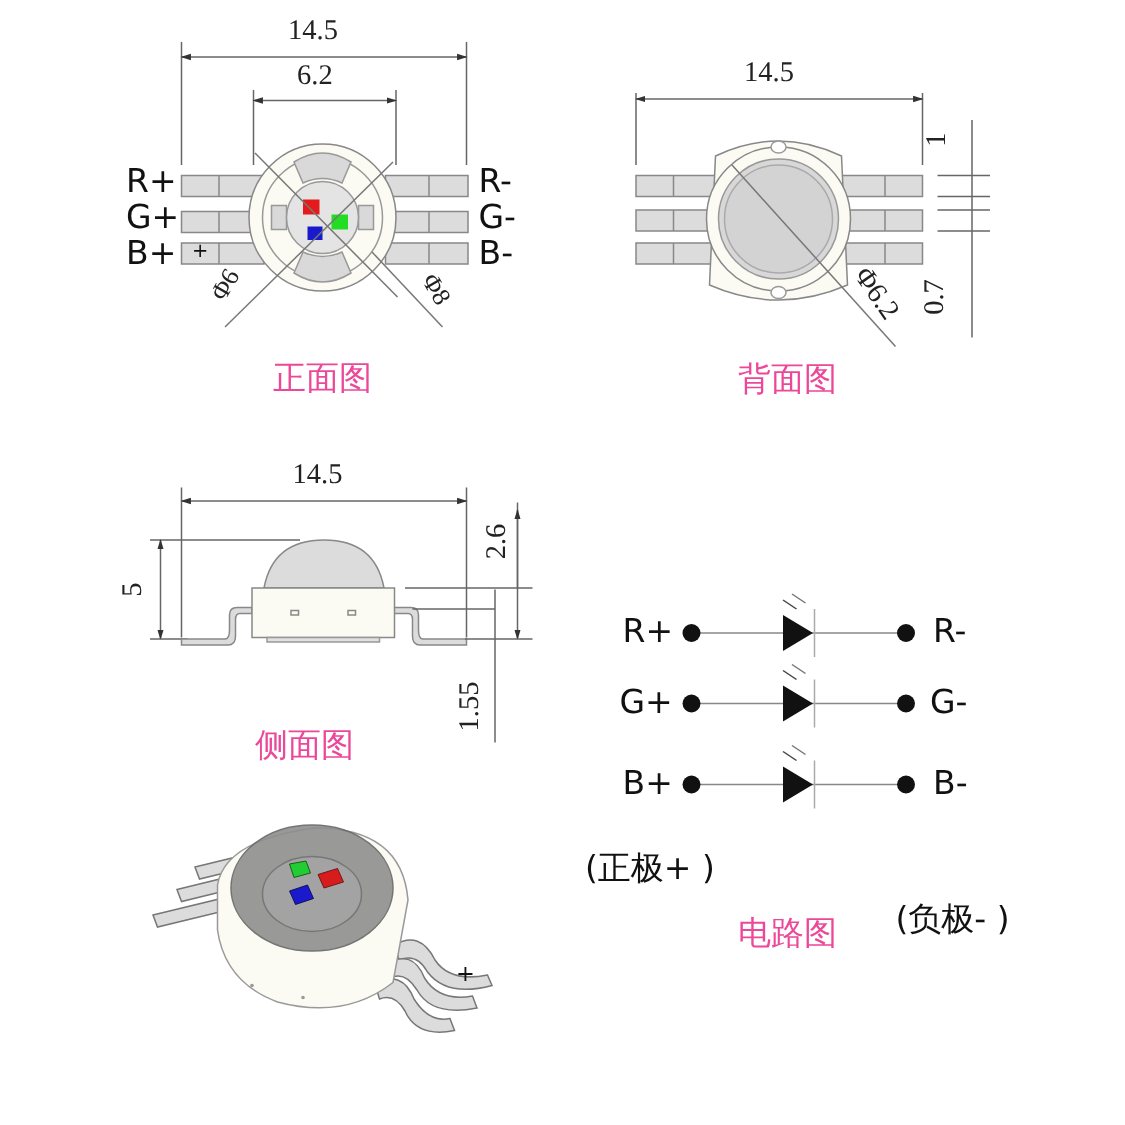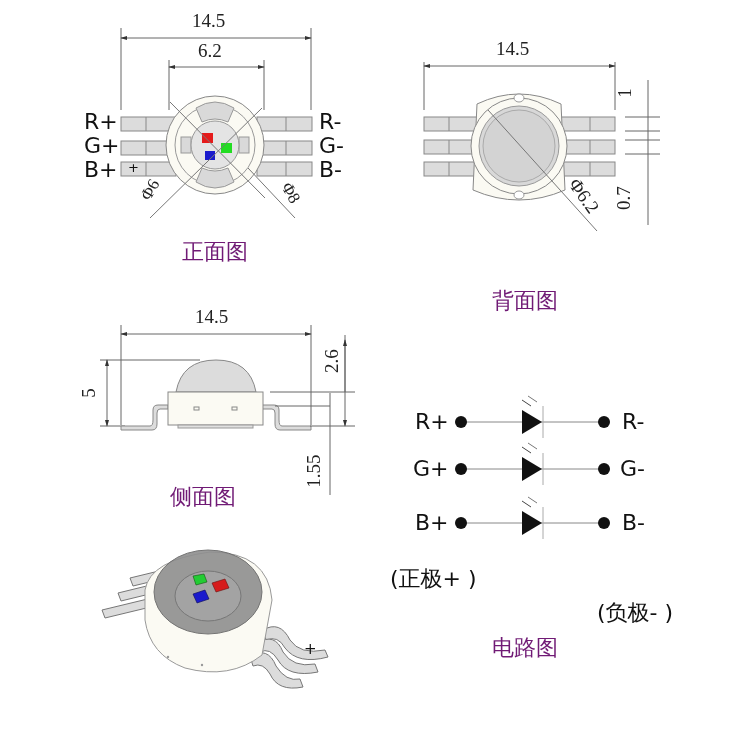--- a/index.html
+++ b/index.html
@@ -1,19 +1,19 @@
 <!DOCTYPE html>
 <html><head>
 <meta charset="utf-8">
 <style>
   html, body { margin: 0; padding: 0; background: #ffffff; }
   body { width: 750px; height: 750px; position: relative; overflow: hidden;
          font-family: "DejaVu Sans", sans-serif; color: #111; }
   .abs { position: absolute; }
-  .caption { font-size: 22px; color: #701a75; white-space: nowrap; }
+  .caption { font-size: 22px; color: #ec4899; white-space: nowrap; }
   .dim { font-family: "Liberation Serif", "DejaVu Serif", serif; font-size: 19px; color: #222; white-space: nowrap; }
   .pin { font-family: "DejaVu Sans", sans-serif; font-size: 22px; color: #111; white-space: nowrap; }
   .rot { transform-origin: center center; }
   svg { position: absolute; left: 0; top: 0; }
 </style>
 </head>
 <body>
 
 <svg width="750" height="750" viewBox="0 0 750 750">
   <defs>
@@ -194,32 +194,32 @@
 <div class="abs pin" style="left:319px; top:157px;">B-</div>
 <div class="abs" style="left:128px; top:160px; font-size:13px;">+</div>
 <div class="abs dim rot" style="left:140px; top:180px; font-size:17px; transform:rotate(-60deg);">Φ6</div>
 <div class="abs dim rot" style="left:280px; top:183px; font-size:17px; transform:rotate(60deg);">Φ8</div>
 <div class="abs caption" style="left:182px; top:237px;">正面图</div>
 
 <div class="abs dim" style="left:496px; top:38px;">14.5</div>
 <div class="abs dim rot" style="left:620px; top:82px; transform:rotate(-90deg);">1</div>
 <div class="abs dim rot" style="left:612px; top:187px; transform:rotate(-90deg);">0.7</div>
 <div class="abs dim rot" style="left:565px; top:185px; transform:rotate(55deg);">Φ6.2</div>
-<div class="abs caption" style="left:492px; top:238px;margin-top:48px;">背面图</div>
+<div class="abs caption" style="left:492px; top:238px;">背面图</div>
 
 <div class="abs dim" style="left:195px; top:306px;">14.5</div>
 <div class="abs dim rot" style="left:84px; top:382px; transform:rotate(-90deg);">5</div>
 <div class="abs dim rot" style="left:320px; top:350px; transform:rotate(-90deg);">2.6</div>
 <div class="abs dim rot" style="left:297px; top:460px; transform:rotate(-90deg);">1.55</div>
 <div class="abs caption" style="left:170px; top:482px;">侧面图</div>
 
 <div class="abs" style="left:304px; top:640px; font-size:15px;">+</div>
 <div class="abs caption" style="left:180px; top:760px;">透视图</div>
 
 <div class="abs pin" style="left:415px; top:409px;">R+</div>
 <div class="abs pin" style="left:622px; top:409px;">R-</div>
 <div class="abs pin" style="left:413px; top:456px;">G+</div>
 <div class="abs pin" style="left:620px; top:456px;">G-</div>
 <div class="abs pin" style="left:415px; top:510px;">B+</div>
 <div class="abs pin" style="left:622px; top:510px;">B-</div>
 <div class="abs pin" style="left:390px; top:564px;">(正极+ )</div>
 <div class="abs pin" style="left:597px; top:550px;margin-top:48px;">(负极- )</div>
-<div class="abs caption" style="left:492px; top:607px;margin-top:26px;">电路图</div>
+<div class="abs caption" style="left:492px; top:607px;">电路图</div>
 
 </body></html>

